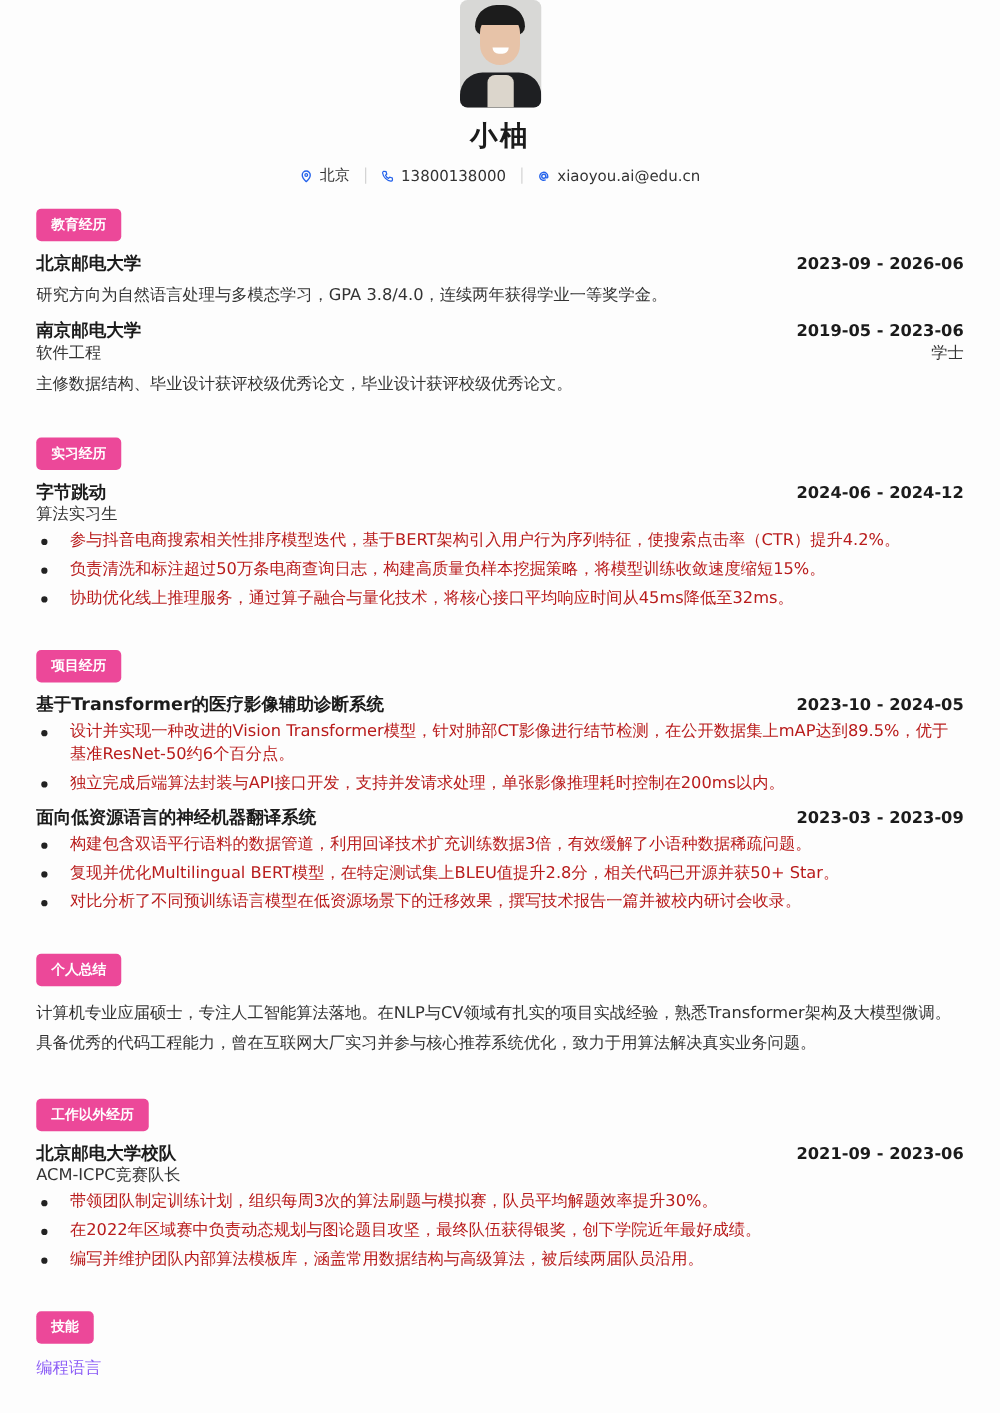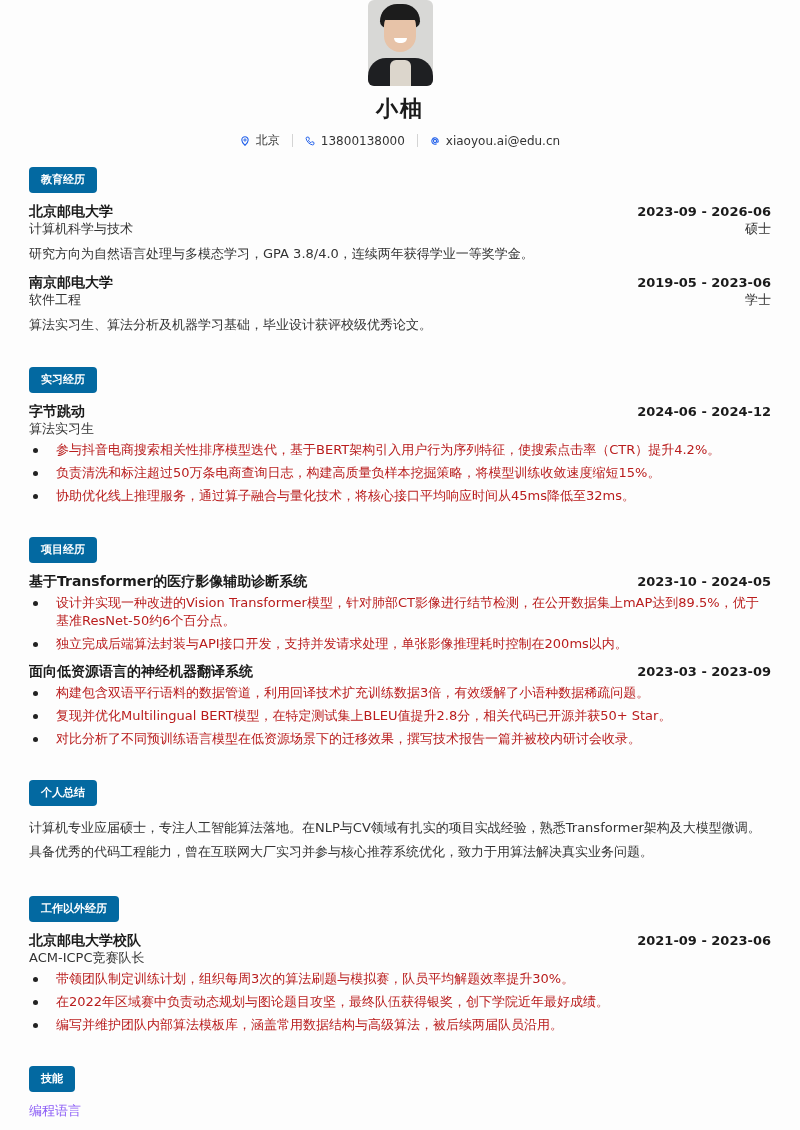--- a/index.html
+++ b/index.html
@@ -15,21 +15,21 @@
   .photo .smile { position: absolute; left: 26px; top: 38px; width: 13px; height: 5px; background: #fff; border-radius: 0 0 8px 8px; }
   .photo .body { position: absolute; left: 0; top: 58px; width: 65px; height: 30px; background: #1e1f22; border-radius: 18px 18px 0 0; }
   .photo .shirt { position: absolute; left: 22px; top: 60px; width: 21px; height: 26px; background: #dcd6cc; border-radius: 6px 6px 0 0; }
   .name { font-size: 22px; font-weight: bold; margin-top: 8px; letter-spacing: 2px; color: #1b1b1b; }
   .contacts { margin-top: 8px; display: flex; justify-content: center; align-items: center; font-size: 12px; color: #333; }
   .contact { display: flex; align-items: center; gap: 6px; }
   .contact svg { width: 10px; height: 10px; }
   .sep { width: 1px; height: 13px; background: #d4d4d4; margin: 0 12px; }
 
   .section { margin-top: 32px; }
-  .badge { display: inline-block; background: #0369a1; color: #fff; font-size: 11px; font-weight: bold; padding: 6px 12px; border-radius: 4px; line-height: 14px; }
+  .badge { display: inline-block; background: #ec4899; color: #fff; font-size: 11px; font-weight: bold; padding: 6px 12px; border-radius: 4px; line-height: 14px; }
   .sec-edu { margin-top: 18px; }
   .entry { margin-top: 10px; }
   .row { display: flex; justify-content: space-between; align-items: baseline; line-height: 17px; }
   .title { font-weight: bold; font-size: 14px; color: #1b1b1b; }
   .date { font-weight: bold; font-size: 13px; color: #1b1b1b; }
   .sub { font-size: 13px; color: #333; }
   .desc { margin-top: 7px; font-size: 13px; color: #333; line-height: 20px; }
   ul.bullets { list-style: none; margin-top: 4px; }
   ul.bullets li { position: relative; padding-left: 27px; font-size: 13px; color: #b91c1c; line-height: 18px; margin-bottom: 5px; }
   ul.bullets li::before { content: ""; position: absolute; left: 4px; top: 7px; width: 5px; height: 5px; border-radius: 50%; background: #222; }
@@ -77,36 +77,32 @@
     </div>
   </div>
 
   <div class="section sec-edu">
     <span class="badge">教育经历</span>
     <div class="entry">
       <div class="row">
           <span class="title">北京邮电大学</span>
           <span class="date">2023-09 - 2026-06</span>
         </div>
-      <div class="row">
-          <span class="sub">计算机科学与技术</span>
-          <span class="sub">硕士</span>
-        </div>
       <div class="desc">研究方向为自然语言处理与多模态学习，GPA 3.8/4.0，连续两年获得学业一等奖学金。</div>
     </div>
     <div class="entry">
       <div class="row">
           <span class="title">南京邮电大学</span>
           <span class="date">2019-05 - 2023-06</span>
         </div>
       <div class="row">
           <span class="sub">软件工程</span>
           <span class="sub">学士</span>
         </div>
-      <div class="desc">算法实习生、算法分析及机器学习基础，毕业设计获评校级优秀论文。</div>
+      <div class="desc">主修数据结构、毕业设计获评校级优秀论文，毕业设计获评校级优秀论文。</div>
     </div>
   </div>
 
   <div class="section">
     <span class="badge">实习经历</span>
     <div class="entry">
       <div class="row">
           <span class="title">字节跳动</span>
           <span class="date">2024-06 - 2024-12</span>
         </div>

